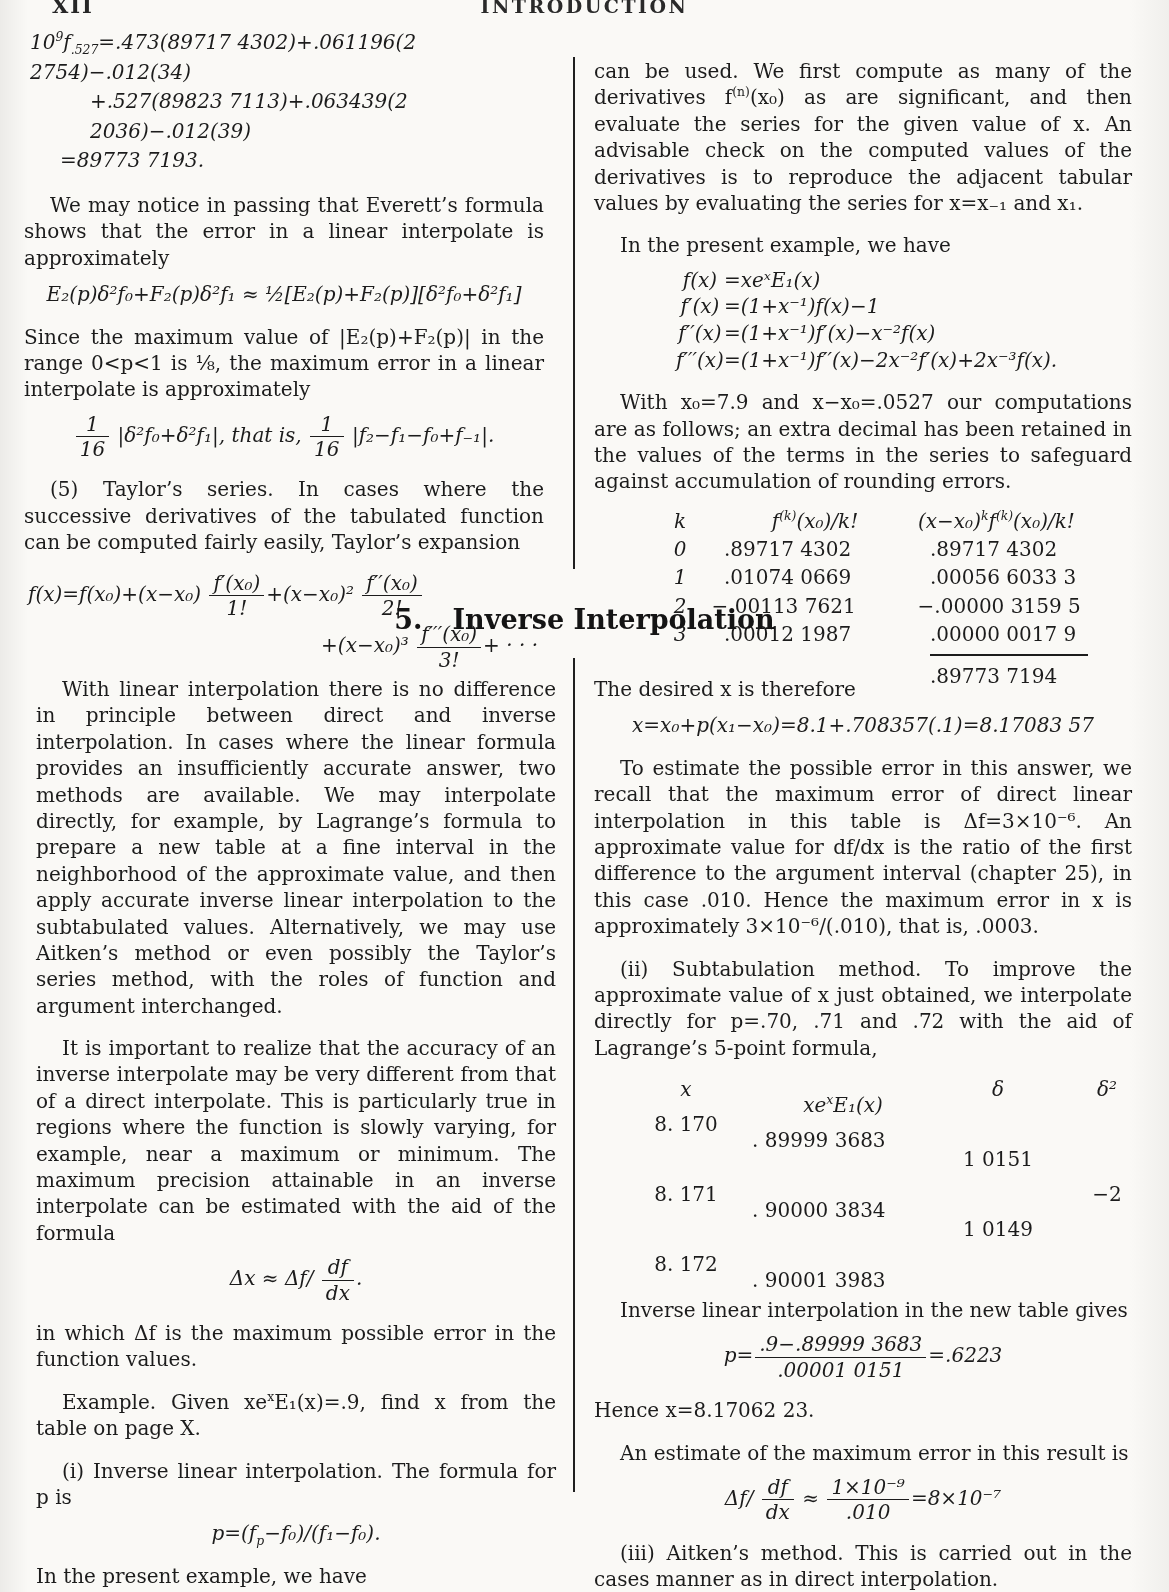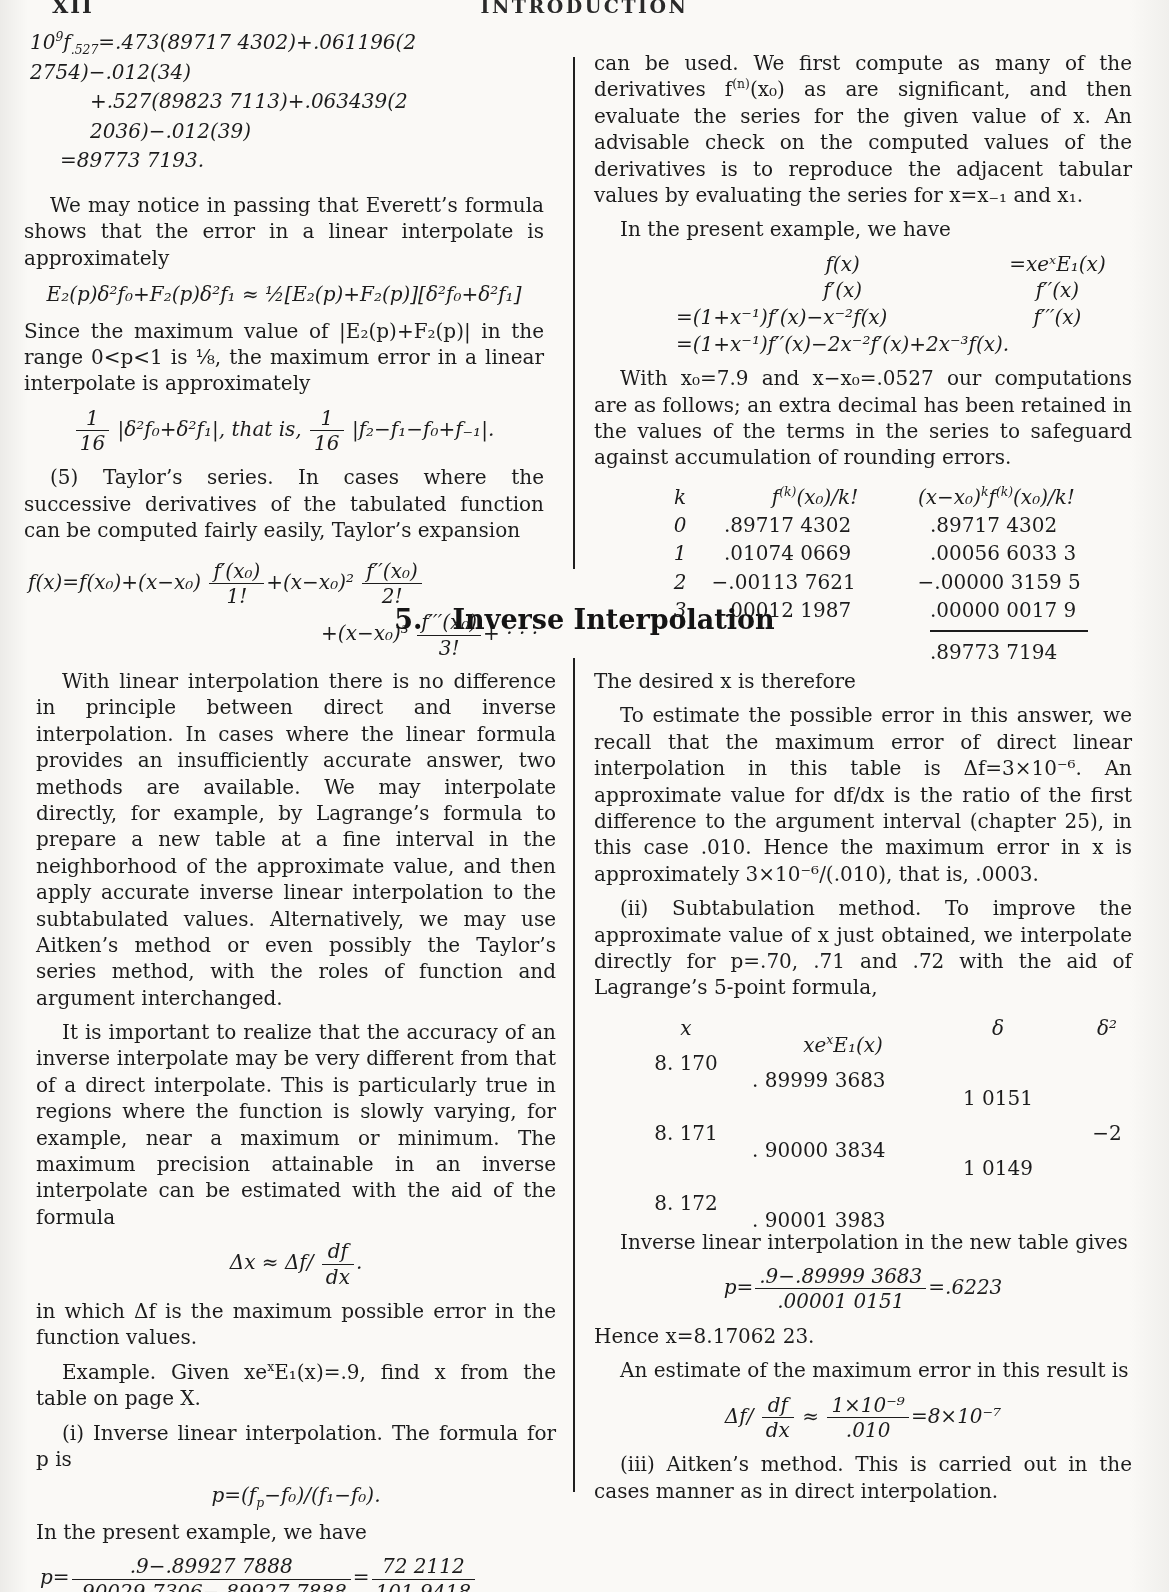--- a/index.html
+++ b/index.html
@@ -21,21 +21,21 @@
   .divider { position:absolute; left:573px; width:2px; background:#1f1f1f; }
   .divider.d1 { top:57px; height:512px; }
   .divider.d2 { top:658px; height:834px; }
 
   .col { position:absolute; font-size:20px; line-height:1.32; }
   .col-tl { left:24px;  top:20px;  width:520px; }
   .col-tr { left:594px; top:42px;  width:538px; }
   .col-bl { left:36px;  top:660px; width:520px; }
   .col-br { left:594px; top:660px; width:538px; }
 
-  .para { margin:8px 0 6px; text-align:justify; }
+  .para { margin:16px 0 6px; text-align:justify; }
   .para.indent { text-indent:26px; }
   .para.noj { text-align:left; }
 
   sup { font-size:62%; line-height:0; }
   sub { font-size:62%; line-height:0; }
 
   .formula { font-style:italic; margin:10px 0; }
   .formula.center { text-align:center; }
   .frac { display:inline-block; vertical-align:middle; text-align:center; line-height:1.12; margin:0 2px; }
   .frac .num { display:block; border-bottom:1.6px solid #1c1c1c; padding:0 4px 1px; }
@@ -105,20 +105,21 @@
     <div class="formula tay2"><span>+(x−x₀)³ </span><span class="frac"><span class="num">f′′′(x₀)</span><span class="den">3!</span></span><span>+ · · ·</span></div>
   </div>
 
   <div class="col col-tr">
     <div class="para"><span>can be used.  We first compute as many of the derivatives f</span><sup>(n)</sup><span>(x₀) as are significant, and then evaluate the series for the given value of x.  An advisable check on the computed values of the derivatives is to reproduce the adjacent tabular values by evaluating the series for x=x₋₁ and x₁.</span></div>
     <p class="para indent noj">In the present example, we have</p>
     <div class="derivs">
       <span class="lhs">f(x)</span>
         <span class="rhs">=xeˣE₁(x)</span>
       <span class="lhs">f′(x)</span>
+        <span class="rhs">=(1+x⁻¹)f(x)−1</span>
       <span class="lhs">f′′(x)</span>
         <span class="rhs">=(1+x⁻¹)f′(x)−x⁻²f(x)</span>
       <span class="lhs">f′′′(x)</span>
         <span class="rhs">=(1+x⁻¹)f′′(x)−2x⁻²f′(x)+2x⁻³f(x).</span>
     </div>
     <p class="para indent">With x₀=7.9 and x−x₀=.0527 our computations are as follows; an extra decimal has been retained in the values of the terms in the series to safeguard against accumulation of rounding errors.</p>
     <div class="ttable">
       <div class="h ck">k</div>
       <div class="h h2"><span>f</span><sup>(k)</sup><span>(x₀)/k!</span></div>
       <div class="h h3"><span>(x−x₀)</span><sup>k</sup><span>f</span><sup>(k)</sup><span>(x₀)/k!</span></div>
@@ -154,20 +155,21 @@
     <p class="para">in which Δf is the maximum possible error in the function values.</p>
     <div class="para indent"><span>Example.  Given xe</span><sup>x</sup><span>E₁(x)=.9, find x from the table on page X.</span></div>
     <p class="para indent">(i) Inverse linear interpolation.  The formula for p is</p>
     <div class="formula center"><span>p=(f</span><sub>p</sub><span>−f₀)/(f₁−f₀).</span></div>
     <p class="para noj">In the present example, we have</p>
     <div class="formula pleft"><span>p=</span><span class="frac"><span class="num">.9−.89927 7888</span><span class="den">.90029 7306−.89927 7888</span></span><span>=</span><span class="frac"><span class="num">72 2112</span><span class="den">101 9418</span></span><span>=.708357.</span></div>
   </div>
 
   <div class="col col-br">
     <p class="para noj">The desired x is therefore</p>
+    <div class="formula center"><span>x=x₀+p(x₁−x₀)=8.1+.708357(.1)=8.17083 57</span></div>
     <p class="para indent">To estimate the possible error in this answer, we recall that the maximum error of direct linear interpolation in this table is Δf=3×10⁻⁶.  An approximate value for df/dx is the ratio of the first difference to the argument interval (chapter 25), in this case .010.  Hence the maximum error in x is approximately 3×10⁻⁶/(.010), that is, .0003.</p>
     <p class="para indent">(ii) Subtabulation method.  To improve the approximate value of x just obtained, we interpolate directly for p=.70, .71 and .72 with the aid of Lagrange’s 5-point formula,</p>
 
     <div class="dtable">
       <div class="hd cx" style="grid-row:1;grid-column:1">x</div>
       <div class="hd cf" style="grid-row:1;grid-column:2;text-align:center"><span>xe</span><sup>x</sup><span>E₁(x)</span></div>
       <div class="hd cd" style="grid-row:1;grid-column:3">δ</div>
       <div class="hd cd" style="grid-row:1;grid-column:4">δ²</div>
 
       <div class="cx" style="grid-row:2;grid-column:1">8. 170</div>

